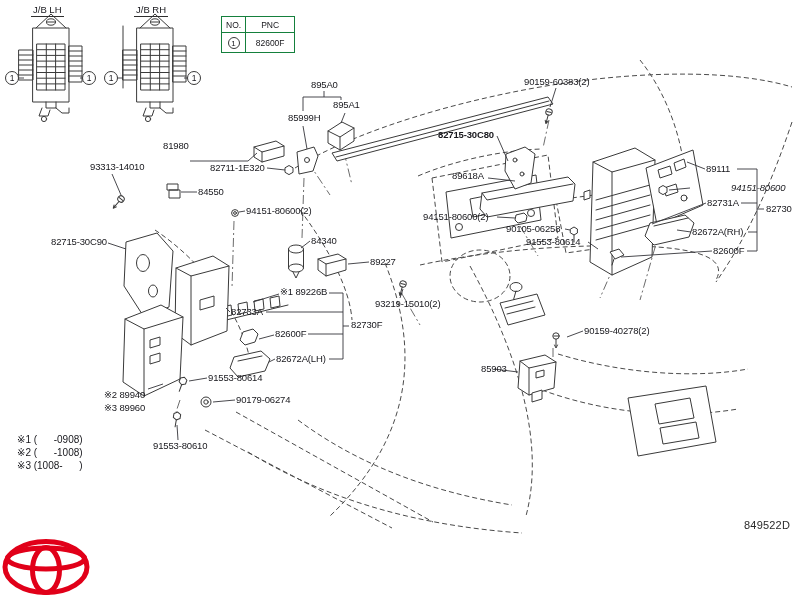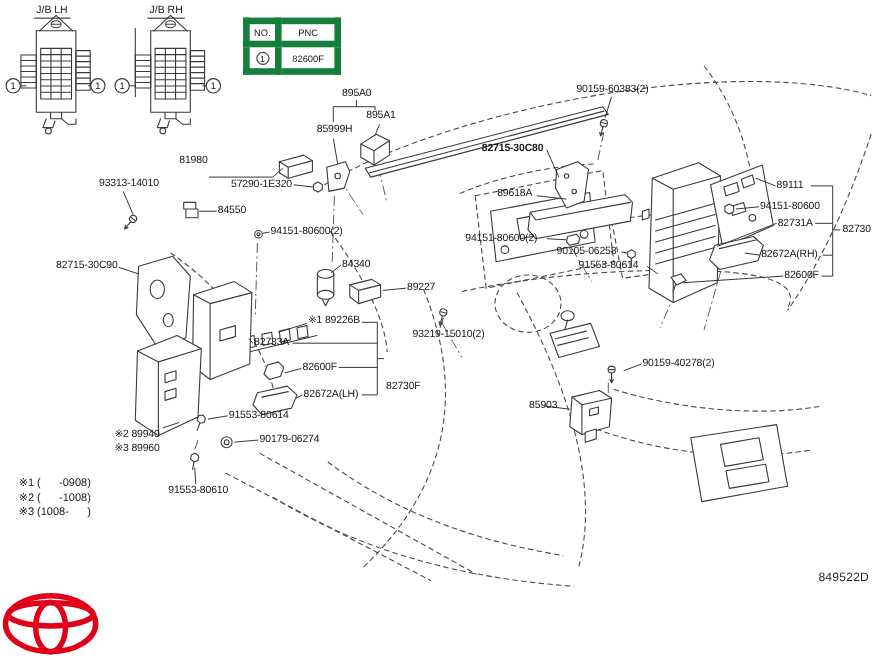--- a/index.html
+++ b/index.html
@@ -9,21 +9,21 @@
   #artwork{position:absolute;left:0;top:0;}
   .plabel{position:absolute;font-size:9.5px;line-height:10px;color:#17171c;
           letter-spacing:-0.15px;white-space:nowrap;}
   .jb-title{position:absolute;font-size:9.5px;color:#17171c;
             border-bottom:1px solid #2e2e2e;padding:0 2px 1px 2px;white-space:nowrap;}
   .callout{position:absolute;width:14px;height:14px;border:1px solid #3a3a3a;
            border-radius:50%;background:#fff;font-size:8.5px;color:#17171c;
            display:flex;align-items:center;justify-content:center;box-sizing:border-box;}
   .legend-line{position:absolute;font-size:10px;color:#17171c;white-space:pre;}
   #pnc-table{position:absolute;left:221px;top:16px;border-collapse:collapse;}
-  #pnc-table th,#pnc-table td{border:6px solid #15803d;font-size:8.5px;font-weight:normal;
+  #pnc-table th,#pnc-table td{border:1px solid #15803d;font-size:8.5px;font-weight:normal;
            color:#17171c;text-align:center;padding:1px 4px;background:#fff;}
   #pnc-table th{height:13px;}
   #pnc-table td{height:17px;}
   .mini-callout{display:inline-block;width:12px;height:12px;border:1px solid #3a3a3a;
            border-radius:50%;font-size:8px;line-height:11px;text-align:center;box-sizing:border-box;}
   #drawing-code{position:absolute;left:744px;top:519px;font-size:11px;color:#2a2a2a;letter-spacing:0.2px;}
   #footer-title{position:absolute;left:366px;top:549px;font-size:42px;color:#0c0c0c;
            letter-spacing:0.5px;white-space:nowrap;}
   #toyota-logo{position:absolute;left:2px;top:537px;}
   
@@ -227,39 +227,39 @@
 
   <div id="label-layer">
       <div class="plabel" style="left: 311px; top: 80px;">895A0</div>
       <div class="plabel" style="left: 288px; top: 113px;">85999H</div>
       <div class="plabel" style="left: 333px; top: 100px;">895A1</div>
       <div class="plabel" style="left: 524px; top: 77px;">90159-60383(2)</div>
       <div class="plabel" style="left: 438px; top: 130px; font-weight: bold;">82715-30C80</div>
       <div class="plabel" style="left: 452px; top: 171px;">89618A</div>
       <div class="plabel" style="left: 90px; top: 162px;">93313-14010</div>
       <div class="plabel" style="left: 163px; top: 141px;">81980</div>
-      <div class="plabel" style="left: 210px; top: 163px;">57290-1E320</div>
+      <div class="plabel" style="left: 210px; top: 163px;">82711-1E320</div>
       <div class="plabel" style="left: 198px; top: 187px;">84550</div>
       <div class="plabel" style="left: 246px; top: 206px;">94151-80600(2)</div>
       <div class="plabel" style="left: 311px; top: 236px;">84340</div>
       <div class="plabel" style="left: 51px; top: 237px;">82715-30C90</div>
       <div class="plabel" style="left: 370px; top: 257px;">89227</div>
       <div class="plabel" style="left: 423px; top: 212px;">94151-80600(2)</div>
       <div class="plabel" style="left: 506px; top: 224px;">90105-06258</div>
       <div class="plabel" style="left: 526px; top: 237px;">91553-80614</div>
       <div class="plabel" style="left: 706px; top: 164px;">89111</div>
-      <div class="plabel" style="left: 691px; top: 183px;">94151-80600</div>
+      <div class="plabel" style="left: 731px; top: 183px; font-style: italic;">94151-80600</div>
       <div class="plabel" style="left: 707px; top: 198px;">82731A</div>
       <div class="plabel" style="left: 766px; top: 204px;">82730</div>
       <div class="plabel" style="left: 692px; top: 227px;">82672A(RH)</div>
       <div class="plabel" style="left: 713px; top: 246px;">82600F</div>
       <div class="plabel" style="left: 280px; top: 287px;">※1 89226B</div>
       <div class="plabel" style="left: 231px; top: 307px;">82733A</div>
       <div class="plabel" style="left: 375px; top: 299px;">93219-15010(2)</div>
-      <div class="plabel" style="left: 351px; top: 320px; margin-top: 27px;">82730F</div>
+      <div class="plabel" style="left: 351px; top: 320px;">82730F</div>
       <div class="plabel" style="left: 275px; top: 329px;">82600F</div>
       <div class="plabel" style="left: 276px; top: 354px;">82672A(LH)</div>
       <div class="plabel" style="left: 208px; top: 373px;">91553-80614</div>
       <div class="plabel" style="left: 236px; top: 395px;">90179-06274</div>
       <div class="plabel" style="left: 104px; top: 390px;">※2 89940</div>
       <div class="plabel" style="left: 104px; top: 403px;">※3 89960</div>
       <div class="plabel" style="left: 153px; top: 441px;">91553-80610</div>
       <div class="plabel" style="left: 584px; top: 326px;">90159-40278(2)</div>
       <div class="plabel" style="left: 466px; top: 364px; padding-left: 15px;">85903</div>
       <div class="callout" style="left: 5px; top: 71px;">1</div>

